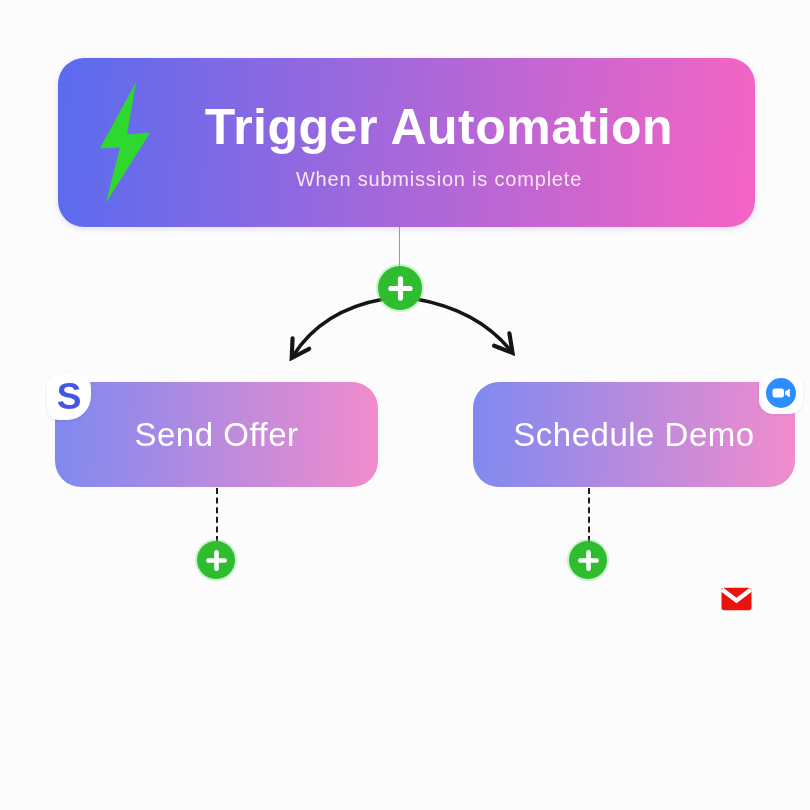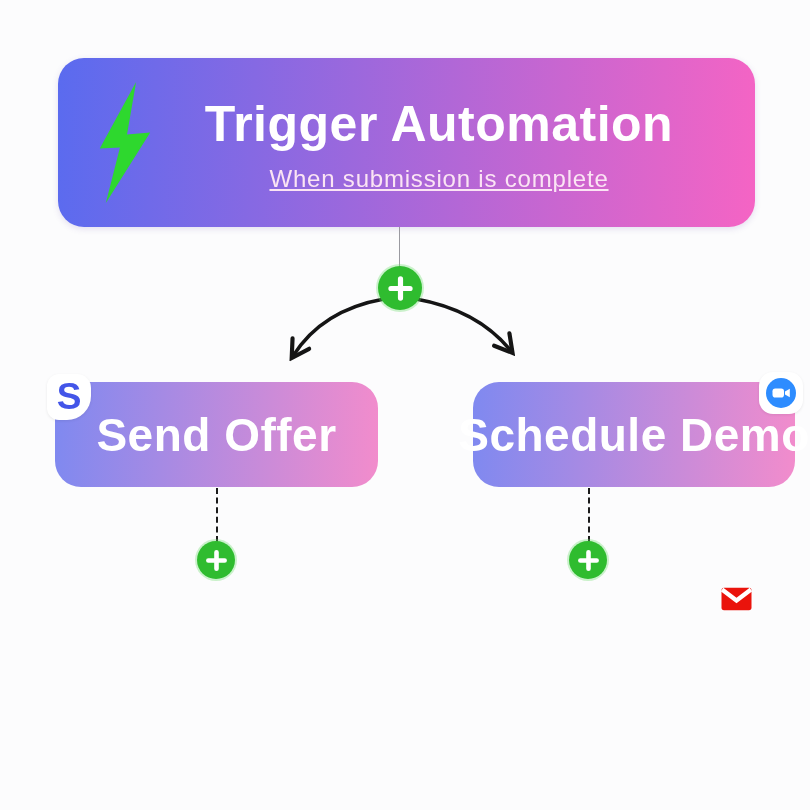--- a/index.html
+++ b/index.html
@@ -29,22 +29,22 @@
   .trigger-text {
     position: absolute; left: 110px; right: 45px; top: 0; bottom: 0;
     display: flex; flex-direction: column; align-items: center; justify-content: center;
     padding-top: 4px;
   }
   .trigger-title {
     color: #ffffff; font-size: 50px; font-weight: bold;
     letter-spacing: 0.5px; line-height: 56px; white-space: nowrap;
   }
   .trigger-subtitle {
-    color: #fbe4f4; font-size: 24px; margin-top: 13px;
-    letter-spacing: 0.8px; white-space: nowrap; text-decoration: underline;
+    color: #fbe4f4; font-size: 20px; margin-top: 13px;
+    letter-spacing: 0.8px; white-space: nowrap;
   }
 
   
   .vline {
     position: absolute; left: 399px; top: 227px;
     width: 1px; height: 40px; background: #9a9aa0;
   }
   .dashed-line {
     position: absolute; top: 488px; height: 54px; width: 0;
     border-left: 2.5px dashed #1b1b1b;
@@ -71,21 +71,21 @@
   
   .action-card {
     position: absolute; top: 382px; height: 105px;
     border-radius: 26px;
     background: linear-gradient(92deg, #7f89f0 0%, #f28ccc 100%);
     display: flex; align-items: center; justify-content: center;
   }
   .card-left  { left: 55px;  width: 323px; }
   .card-right { left: 428px; width: 322px; margin-left: 45px; }
   .card-label {
-    color: #ffffff; font-size: 46px; font-weight: bold;
+    color: #ffffff; font-size: 33px; font-weight: normal;
     letter-spacing: 0.5px; white-space: nowrap;
   }
 
   
   .badge {
     position: absolute; background: #ffffff;
     display: flex; align-items: center; justify-content: center;
     box-shadow: 0 1px 3px rgba(0,0,0,0.08);
   }
   .badge-s {

